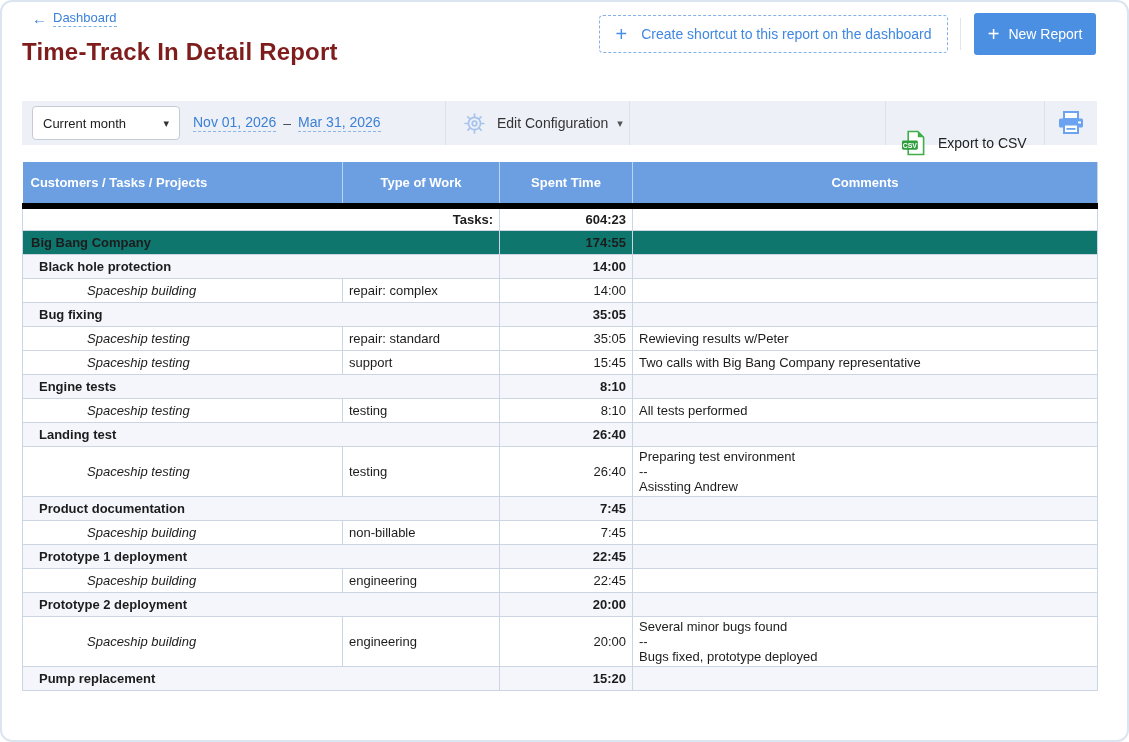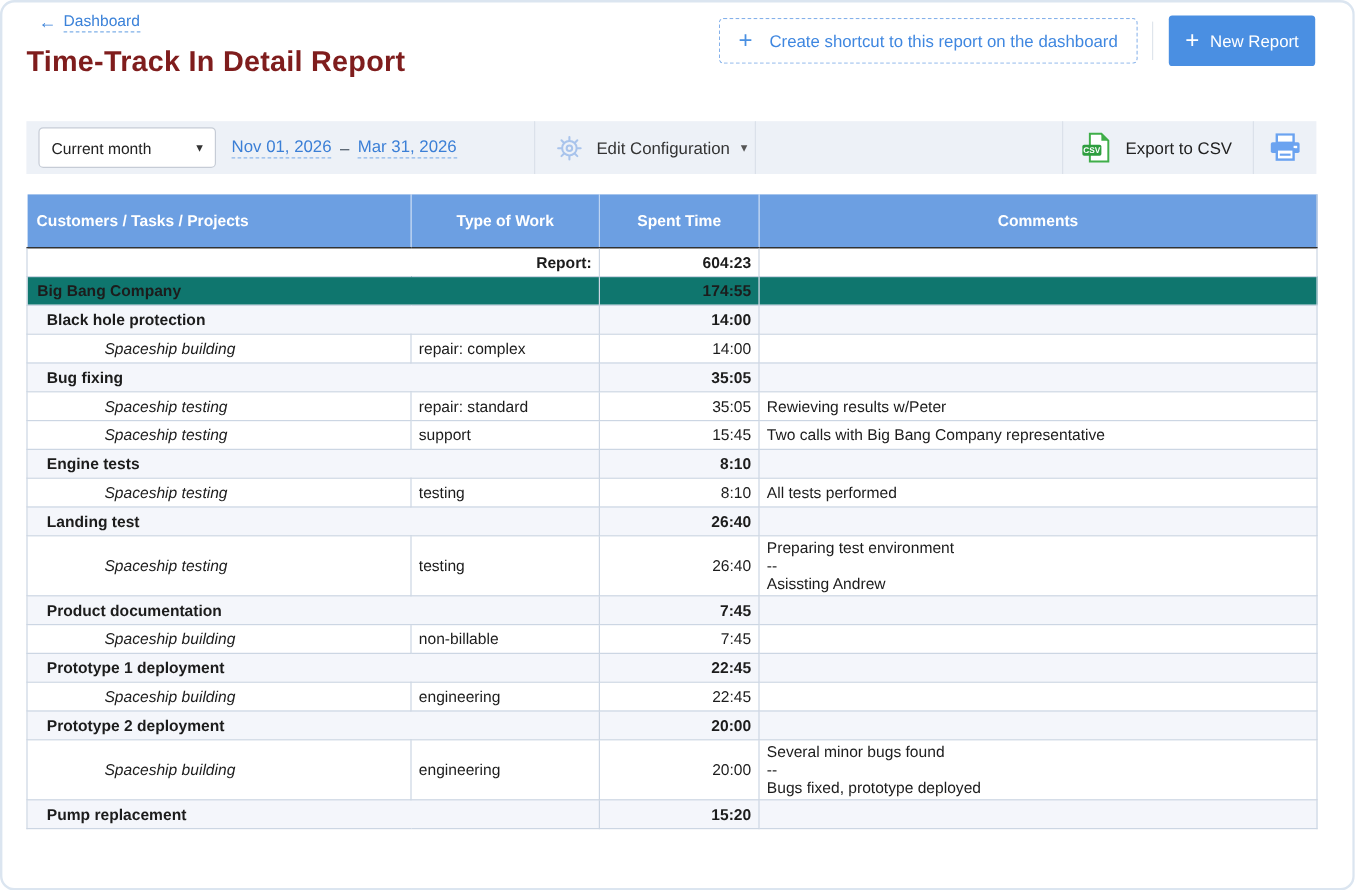--- a/index.html
+++ b/index.html
@@ -59,35 +59,35 @@
     display:flex; align-items:center; justify-content:space-between; padding:16px 10px;
   }
   .period-select .caret { font-size:11px; color:#333; }
   .date-links { margin-left:13px; font-size:14px; display:flex; align-items:center; gap:7px; }
   .date-link { color:#3b7fd6; border-bottom:1px dashed #8cb6ea; padding-bottom:1px; cursor:pointer; }
   .date-sep { color:#44505e; }
   .sec-config { width:183px; gap:11px; padding-left:17px; cursor:pointer; }
   .config-label { font-size:14px; color:#333; }
   .config-caret { font-size:11px; color:#555; margin-left:-2px; }
   .sec-spacer { flex:1; }
-  .sec-export { width:158px; gap:12px; padding-left:15px; cursor:pointer; }
+  .sec-export { width:158px; gap:12px; padding-left:15px; cursor:pointer;margin-top:20px; }
   .export-label { font-size:14px; color:#222; }
   .sec-print { width:52px; justify-content:center; cursor:pointer; }
 
   
   table.report {
     position:absolute; left:20px; top:160px; width:1075px;
     border-collapse:collapse; table-layout:fixed;
     font-size:13px; color:#1c1c1c;
   }
   table.report th {
     background:#6c9fe2; color:#fff; height:44px;
     font-size:13px; font-weight:700; text-align:center;
     border-right:1px solid rgba(255,255,255,0.55);
-    border-bottom:1px solid #000000;
+    border-bottom:6px solid #000000;
   }
   table.report th:last-child { border-right:1px solid #ccd6e3; }
   table.report th.h-name { text-align:left; padding-left:8px; }
   table.report td {
     border:1px solid #ccd6e3; height:24px; vertical-align:middle;
     padding:2px 6px; background:#fff;
   }
   .c-name { text-align:left; }
   .c-type { text-align:left; padding-left:8px; }
   .c-time { text-align:right; padding-right:6px; }
@@ -190,21 +190,21 @@
     <thead>
       <tr>
         <th class="h-name">Customers / Tasks / Projects</th>
         <th>Type of Work</th>
         <th>Spent Time</th>
         <th>Comments</th>
       </tr>
     </thead>
     <tbody>
         <tr class="row-total">
-          <td class="c-name" colspan="2">Report:</td>
+          <td class="c-name" colspan="2">Tasks:</td>
           <td class="c-time">604:23</td>
           <td class="c-comment"></td>
         </tr>
         <tr class="row-customer">
           <td class="c-name" colspan="2">Big Bang Company</td>
           <td class="c-time">174:55</td>
           <td class="c-comment"></td>
         </tr>
         <tr class="row-task">
           <td class="c-name" colspan="2">Black hole protection</td>

